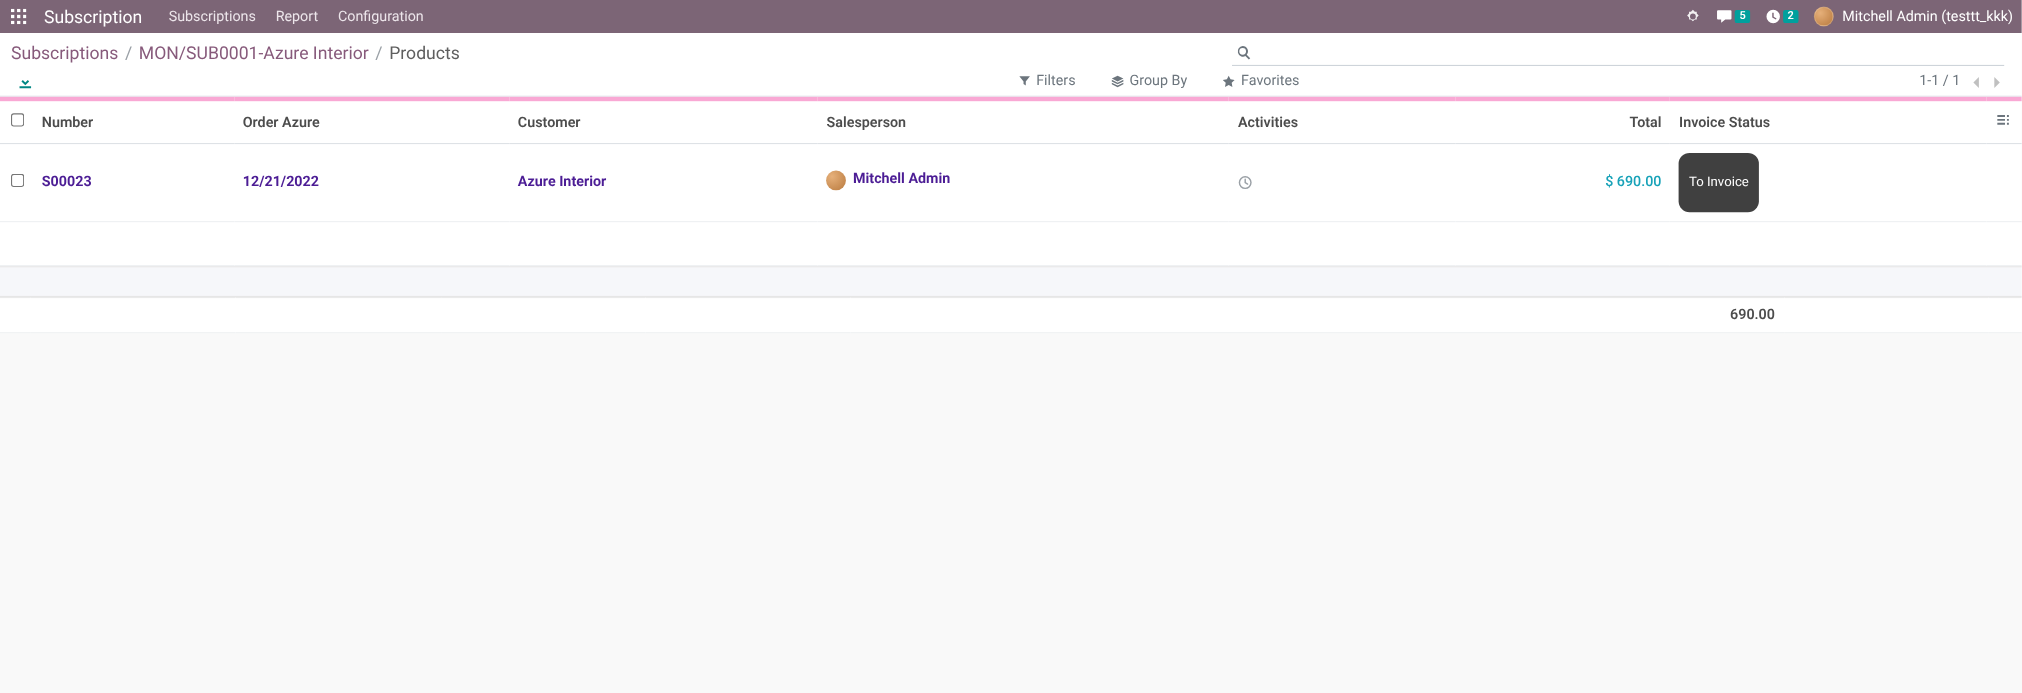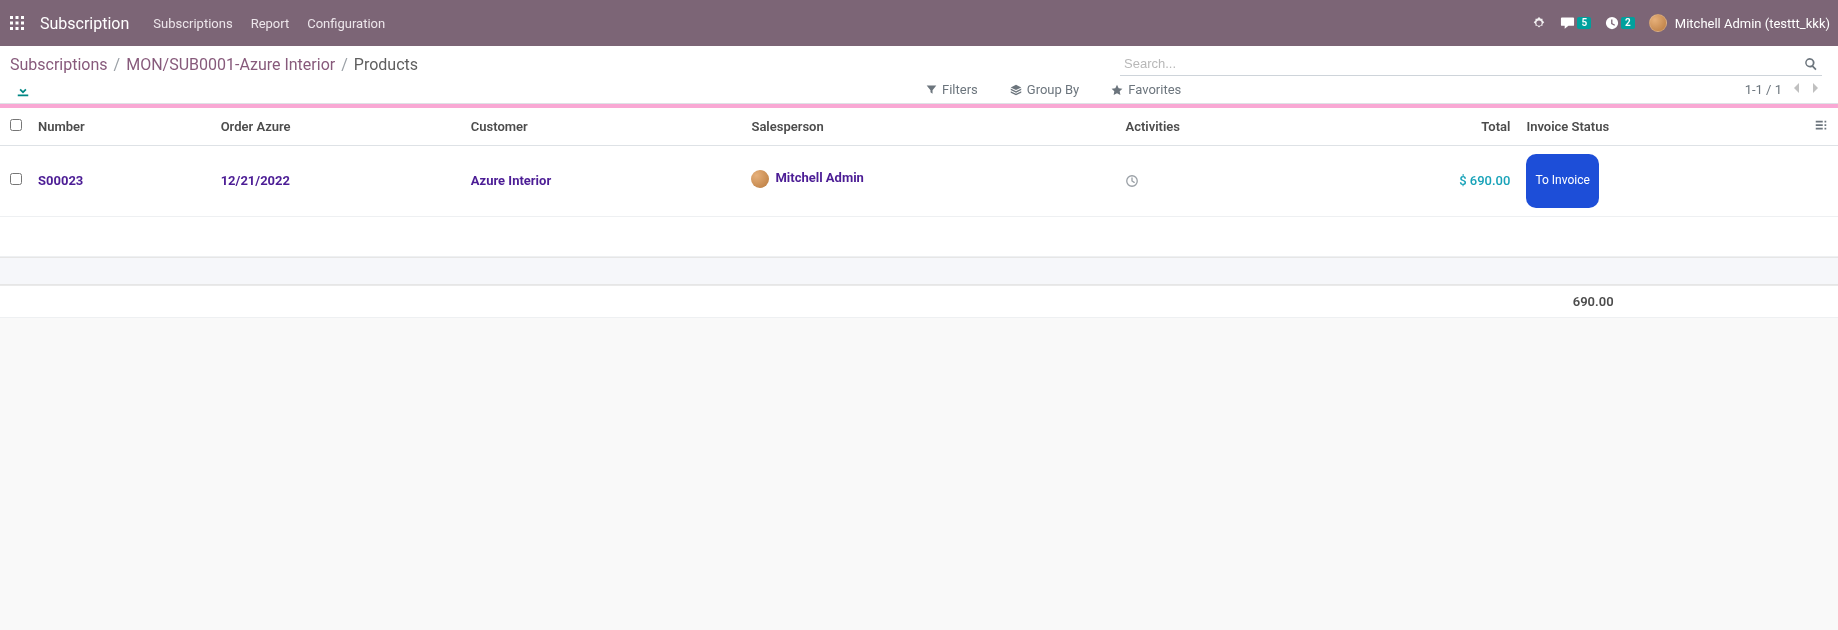--- a/index.html
+++ b/index.html
@@ -1,19 +1,19 @@
 <!DOCTYPE html>
 <html><head>
 <meta charset="utf-8">
 <style>
   * { box-sizing: border-box; margin: 0; padding: 0; }
   html, body { width: 100%; height: 100%; font-family: -apple-system, BlinkMacSystemFont, "Segoe UI", Roboto, "Helvetica Neue", Arial, sans-serif; font-size: 13px; color: #4c4c4c; background: #f9f9f9; }
   
   
-  .navbar { height: 46px; background: #7c6576; color: #fff; display: flex; align-items: center; padding: 12px 8px; }
+  .navbar { height: 30px; background: #7c6576; color: #fff; display: flex; align-items: center; padding: 12px 8px; }
   .navbar-left { display: flex; align-items: center; gap: 14px; }
   .apps-icon { display: inline-flex; align-items: center; justify-content: center; width: 18px; height: 18px; cursor: pointer; }
   .app-title { font-size: 16px; font-weight: 400; }
   .nav-menu { display: flex; gap: 18px; margin-left: 10px; }
   .nav-menu a { color: #ede6eb; font-size: 13px; text-decoration: none; cursor: pointer; }
   .navbar-right { margin-left: auto; display: flex; align-items: center; gap: 14px; }
   .nav-icon { position: relative; cursor: pointer; display: inline-flex; align-items: center; }
   .badge { background: #00a09d; color: #fff; font-size: 10px; font-weight: 600; padding: 1px 4px; border-radius: 2px; margin-left: 2px; line-height: 1; }
   .user { display: flex; align-items: center; gap: 8px; cursor: pointer; }
   .user .avatar { width: 18px; height: 18px; border-radius: 50%; background: radial-gradient(circle at 30% 30%, #e6b07a, #b97a3e); border: 1px solid #fff3; }
@@ -30,35 +30,35 @@
   .search-box { width: 50%; min-width: 500px; position: relative; display: flex; align-items: center; border-bottom: 1px solid #ced4da; height: 24px; padding: 0 4px; }
   .search-box input { border: none; outline: none; flex: 1; font-size: 13px; color: #4c4c4c; background: transparent; }
   .search-box input::placeholder { color: #b8b8b8; }
   .search-box .glass { cursor: pointer; color: #6c757d; }
 
   .cp-row2 { display: flex; align-items: center; padding: 6px 16px 6px 16px; }
   .row2-left { display: flex; align-items: center; gap: 10px; }
   .row2-right { display: flex; align-items: center; gap: 18px; color: #6c757d; flex: 1; }
   .row2-right .filters-group { display: flex; gap: 32px; margin-left: 50%; }
   .filter-btn { display: inline-flex; align-items: center; gap: 5px; cursor: pointer; font-size: 13px; color: #6c757d; }
-  .pager { margin-left: auto; display: flex; align-items: flex-start; gap: 8px; font-size: 13px; color: #6c757d; }
+  .pager { margin-left: auto; display: flex; align-items: flex-end; gap: 8px; font-size: 13px; color: #6c757d; }
   .pager .arrow { cursor: pointer; color: #c0c0c0; padding: 0 2px; }
   .download-icon { color: #875a7b; cursor: pointer; }
 
   
   .table-wrap { background: #fff; }
   table.list { width: 100%; border-collapse: collapse; font-size: 13px; }
   table.list thead th { text-align: left; font-weight: 600; color: #4c4c4c; padding: 10px 8px; border-top: 4px solid #f9a8d4; border-bottom: 1px solid #dee2e6; white-space: nowrap; }
   table.list tbody td { padding: 8px 8px; border-bottom: 1px solid #eef0f2; vertical-align: middle; }
   .th-checkbox, .td-checkbox { width: 28px; padding-left: 10px !important; }
   .th-right, .td-right { text-align: right !important; }
   .th-settings { width: 30px; text-align: right !important; padding-right: 10px !important; }
   .link-teal { color: #4c1d95; cursor: pointer; font-weight: bold; }
   .total-val { color: #17a2b8; font-weight: 500; }
-  .status-pill { display: inline-block; background: #1d4ed8; color: #fff; border-radius: 10px; padding: 19px 9px; font-size: 12px; line-height: 1.3; }
+  .status-pill { display: inline-block; background: #404040; color: #fff; border-radius: 10px; padding: 19px 9px; font-size: 12px; line-height: 1.3; }
   .salesperson { display: inline-flex; align-items: flex-start; gap: 6px; }
   .sp-avatar { width: 18px; height: 18px; border-radius: 50%; background: radial-gradient(circle at 30% 30%, #e6b07a, #b97a3e); flex-shrink: 0; }
 
   
   .blank-band { height: 28px; background: #f6f7fa; border-top: 1px solid #e6e6e6; border-bottom: 1px solid #e6e6e6; }
   .totals-row td { font-weight: 600; color: #4c4c4c; background: #fff; border-top: 1px solid #eaeaea; padding: 12px 8px; }
   .gap-row td { height: 40px; background: #fff; border-bottom: 1px solid #e6e6e6; }
 
   input[type=checkbox] { width: 12px; height: 12px; cursor: pointer; }
 
@@ -120,21 +120,20 @@
   <div class="cp-row1">
     <div class="breadcrumb">
       <a>Subscriptions</a>
       <span class="sep">/</span>
       <a>MON/SUB0001-Azure Interior</a>
       <span class="sep">/</span>
       <span class="current">Products</span>
     </div>
     <div class="search-wrap">
       <div class="search-box">
-        <input type="text" placeholder="Search..." style="">
         <span class="glass">
           <svg width="14" height="14" viewBox="0 0 16 16">
               <path fill="#6c757d" d="M6.5 1a5.5 5.5 0 014.23 9.02l3.63 3.63-1.41 1.41-3.63-3.63A5.5 5.5 0 116.5 1zm0 2a3.5 3.5 0 100 7 3.5 3.5 0 000-7z"></path>
             </svg>
         </span>
       </div>
     </div>
   </div>
   <div class="cp-row2">
     <div class="row2-left">

